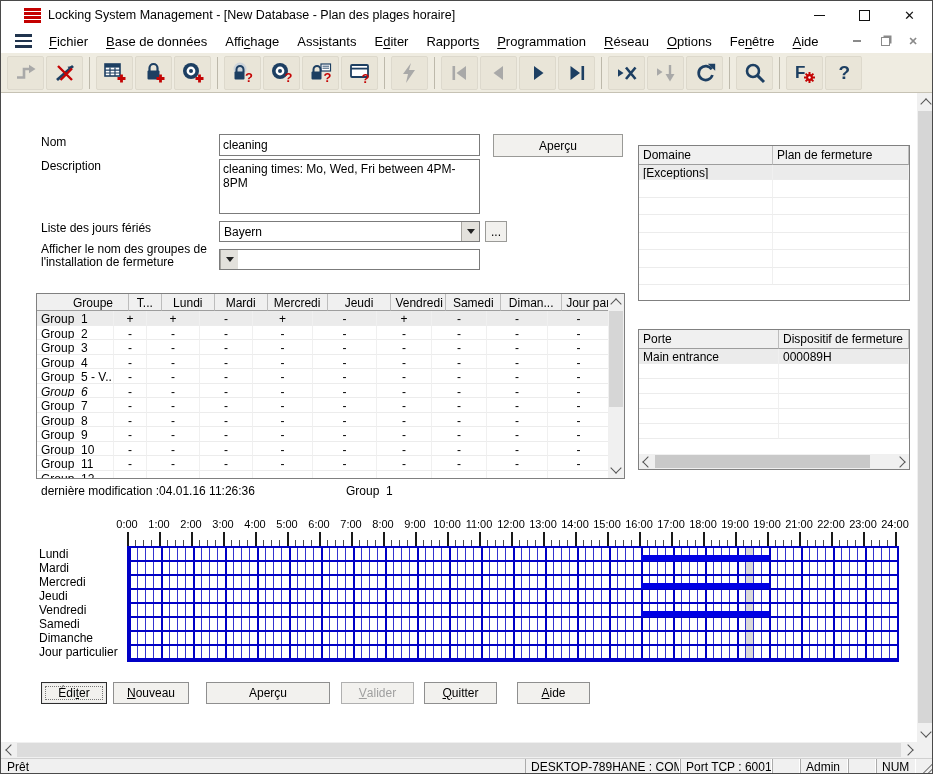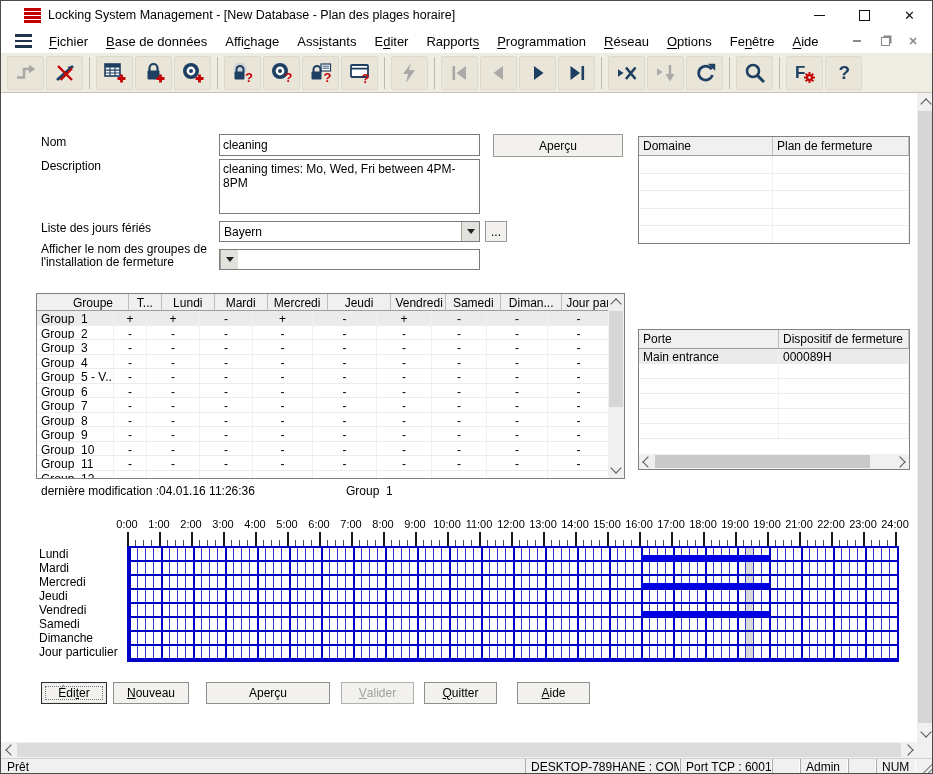--- a/index.html
+++ b/index.html
@@ -304,24 +304,28 @@
   <div class="btn" style="left:484px;top:220px;width:22px;height:21px;">...</div>
 
   <div class="lbl" style="left:40px;top:241px;">Afficher le nom des groupes de</div>
   <div class="lbl" style="left:40px;top:254px;">l'installation de fermeture</div>
   <div class="combo" style="left:218px;top:248px;width:261px;height:21px;">
     <span class="drop">
         <span class="arr-down"></span>
       </span>
   </div>
 
-  <div class="tbl" id="domain-table" style="left:637px;top:135px;width:272px;height:108px;">
+  <div class="tbl" id="domain-table" style="left:637px;top:144px;width:272px;height:156px;">
       <div class="trow">
         <div class="th" style="width: 134px;">Domaine</div>
         <div class="th" style="width: 136px;">Plan de fermeture</div>
+      </div>
+      <div class="trow selected">
+        <div class="td" style="width: 134px; height: 15px;">[Exceptions]</div>
+        <div class="td" style="width: 136px; height: 15px;"></div>
       </div>
       <div class="trow">
         <div class="td" style="width: 134px; height: 17.5px;"></div>
         <div class="td" style="width: 136px; height: 17.5px;"></div>
       </div>
       <div class="trow">
         <div class="td" style="width: 134px; height: 17.5px;"></div>
         <div class="td" style="width: 136px; height: 17.5px;"></div>
       </div>
       <div class="trow">
@@ -409,21 +413,21 @@
         <div class="td c" style="width: 53px; height: 14.5px;">-</div>
         <div class="td c" style="width: 53px; height: 14.5px;">-</div>
         <div class="td c" style="width: 60px; height: 14.5px;">-</div>
         <div class="td c" style="width: 64px; height: 14.5px;">-</div>
         <div class="td c" style="width: 55px; height: 14.5px;">-</div>
         <div class="td c" style="width: 55px; height: 14.5px;">-</div>
         <div class="td c" style="width: 61px; height: 14.5px;">-</div>
         <div class="td c" style="width: 62px; height: 14.5px;">-</div>
       </div>
       <div class="trow">
-        <div class="td" style="width: 77px; height: 14.5px;">Group  6</div>
+        <div class="td" style="width: 77px; height: 14.5px; font-style: italic;">Group  6</div>
         <div class="td c" style="width: 33px; height: 14.5px;">-</div>
         <div class="td c" style="width: 53px; height: 14.5px;">-</div>
         <div class="td c" style="width: 53px; height: 14.5px;">-</div>
         <div class="td c" style="width: 60px; height: 14.5px;">-</div>
         <div class="td c" style="width: 64px; height: 14.5px;">-</div>
         <div class="td c" style="width: 55px; height: 14.5px;">-</div>
         <div class="td c" style="width: 55px; height: 14.5px;">-</div>
         <div class="td c" style="width: 61px; height: 14.5px;">-</div>
         <div class="td c" style="width: 62px; height: 14.5px;">-</div>
       </div>

